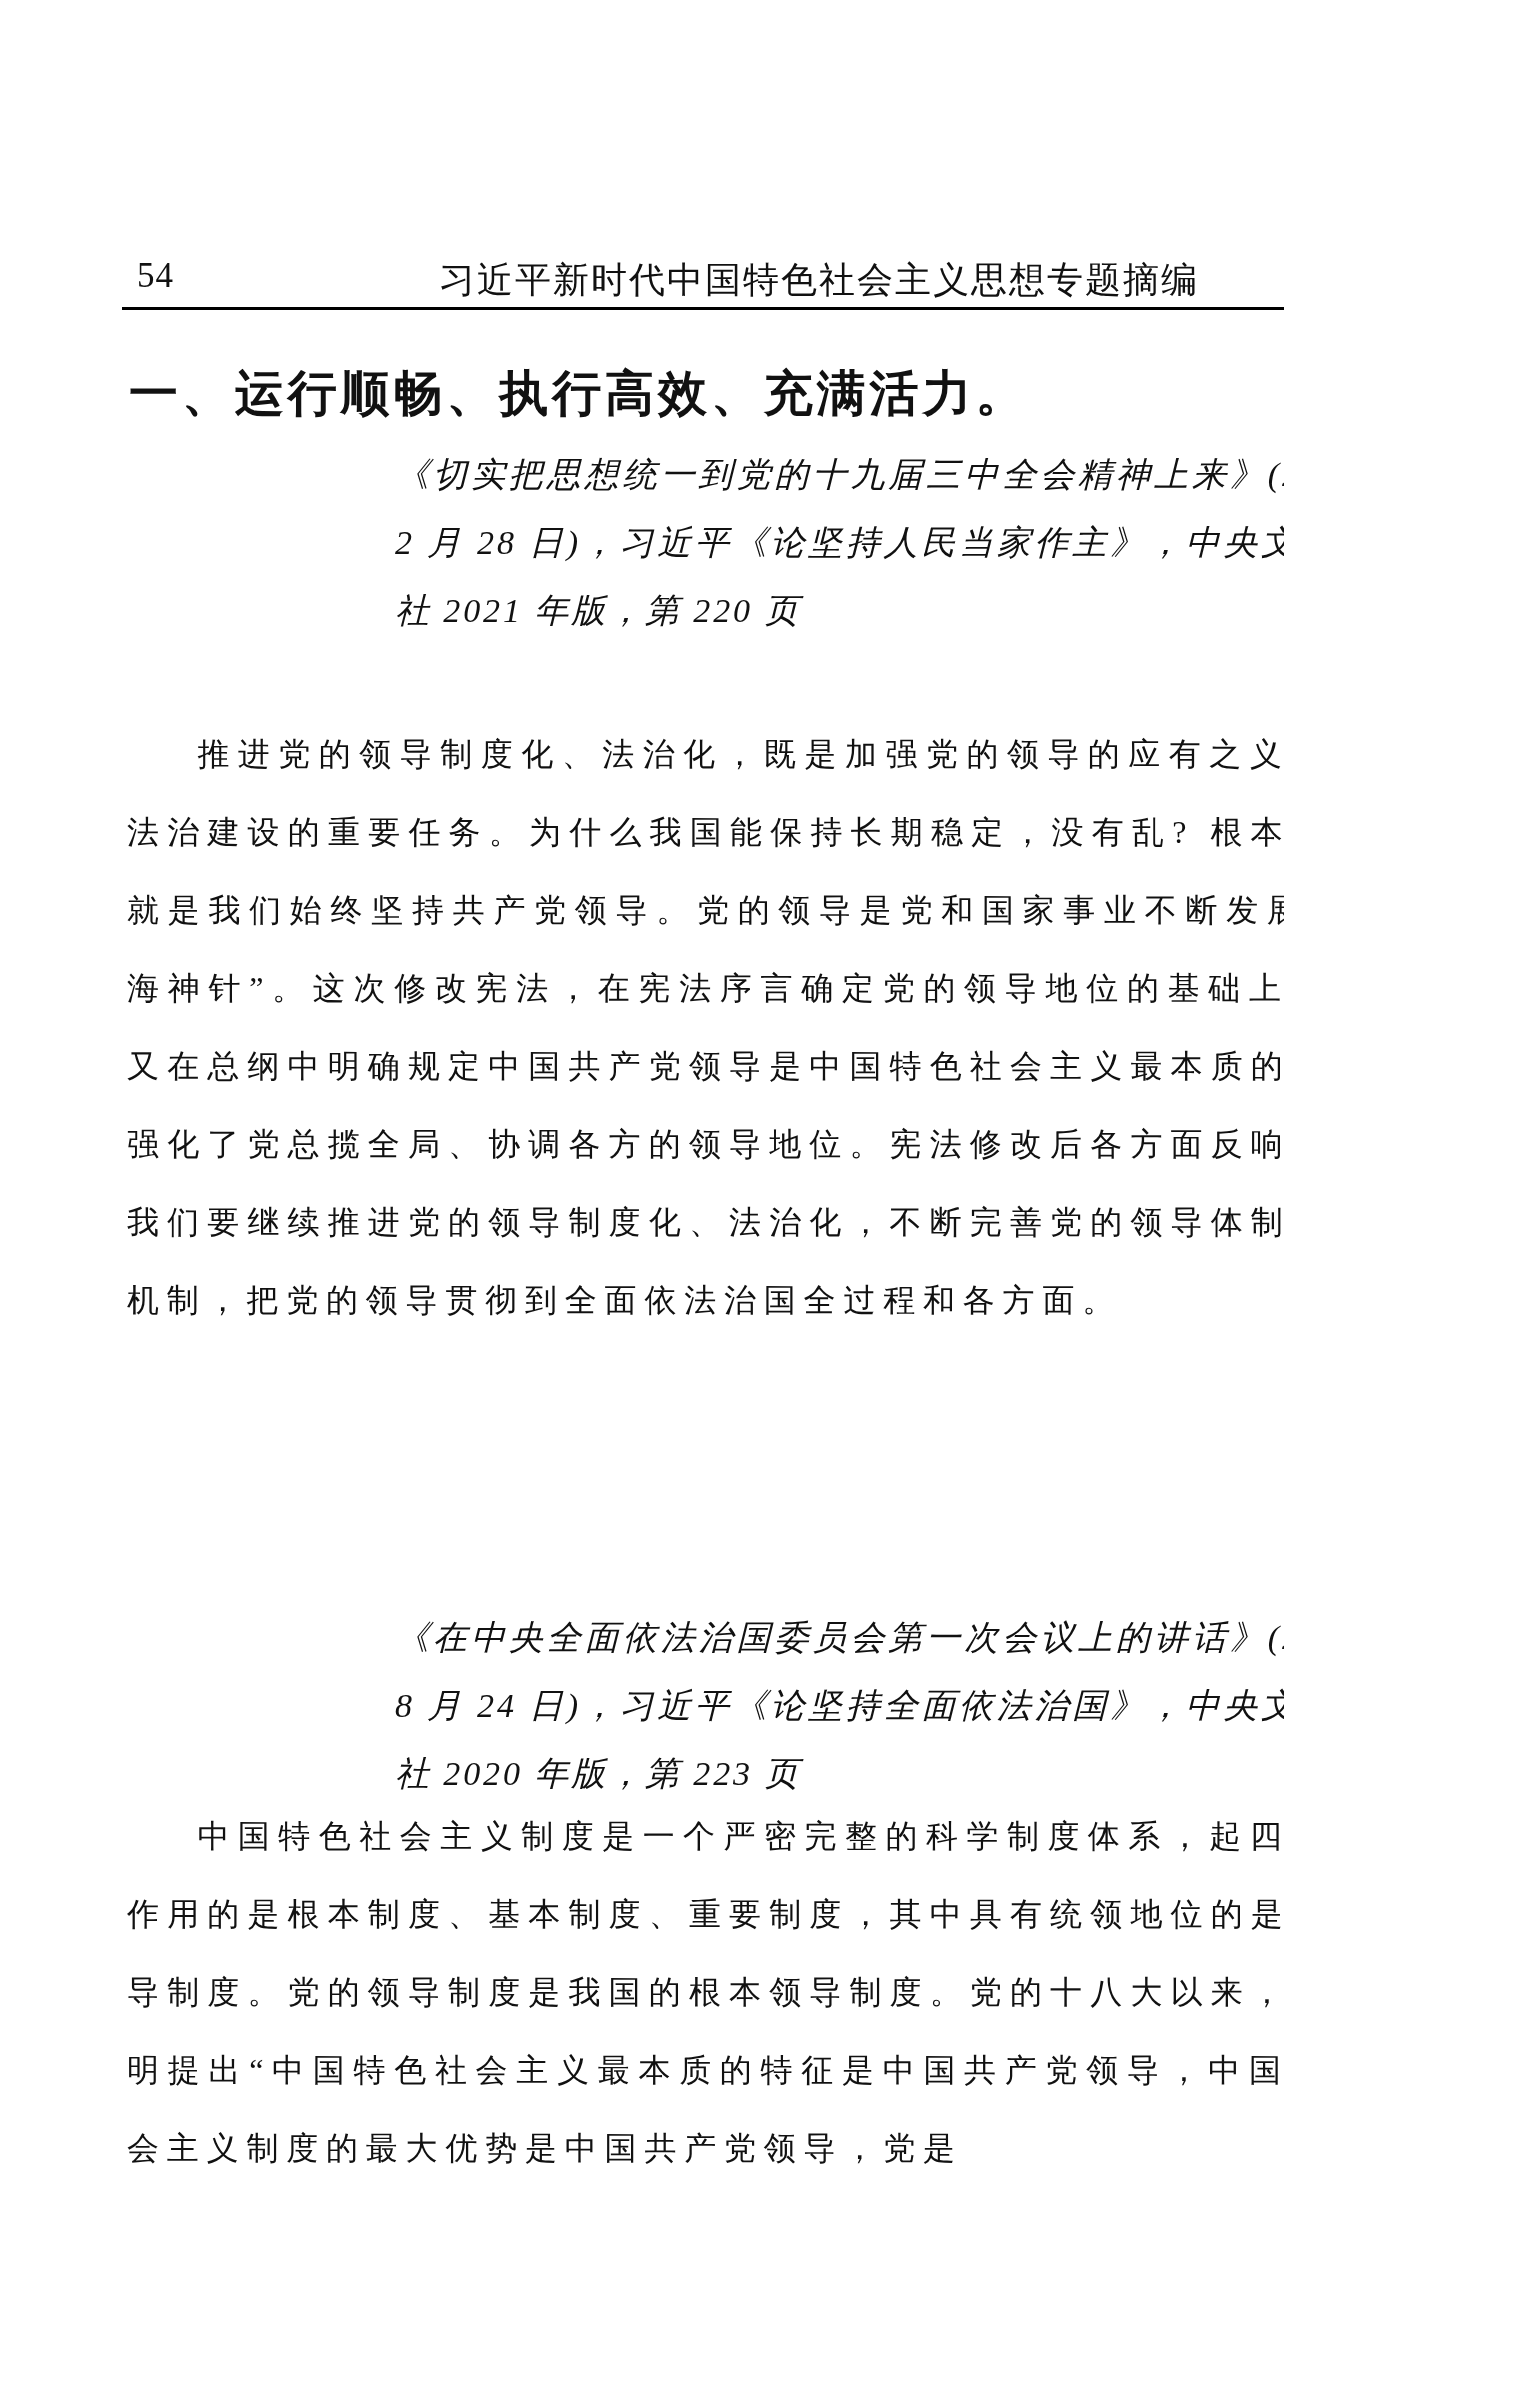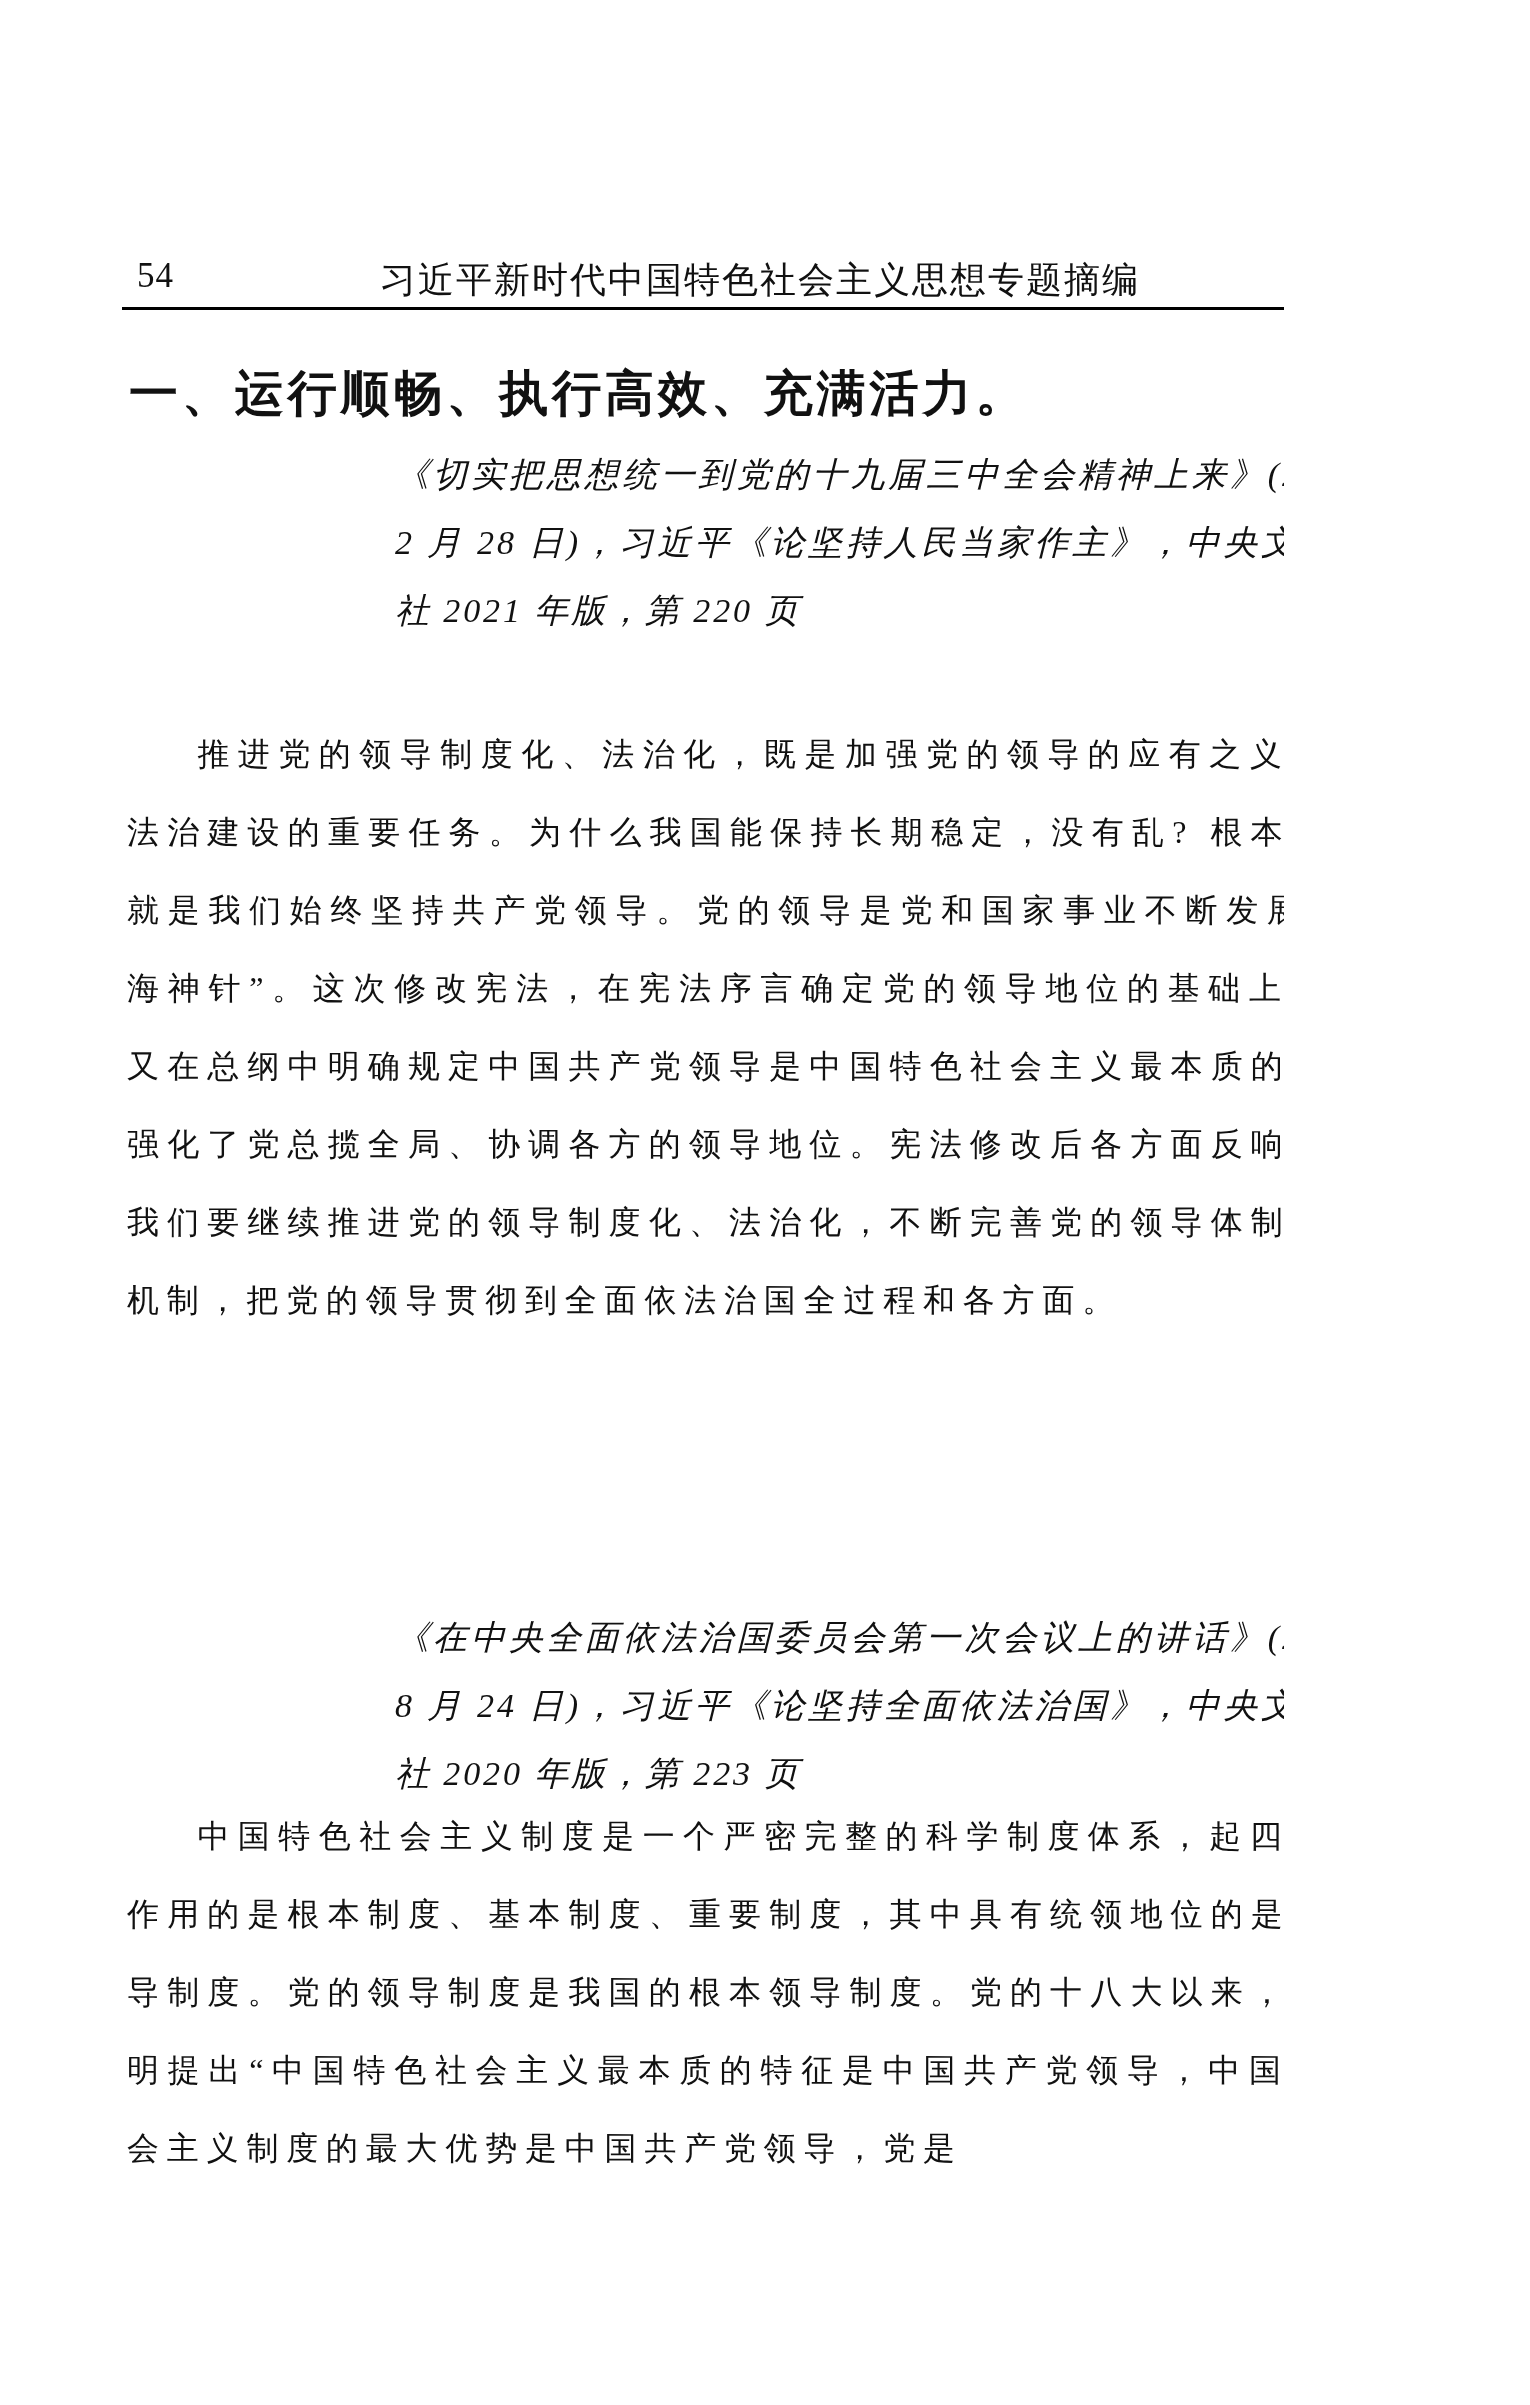--- a/index.html
+++ b/index.html
@@ -28,21 +28,21 @@
     left: 137px;
     top: 0;
     font-size: 35px;
     letter-spacing: 1px;
   }
   .running-title {
     position: absolute;
     left: 380px;
     top: 0;
     width: 878px;
-    text-align: left;
+    text-align: center;
     font-size: 36px;
     letter-spacing: 2px;
     white-space: nowrap;
   }
   .header-divider {
     position: absolute;
     top: 307px;
     left: 122px;
     width: 1289px;
     height: 2.9px;

